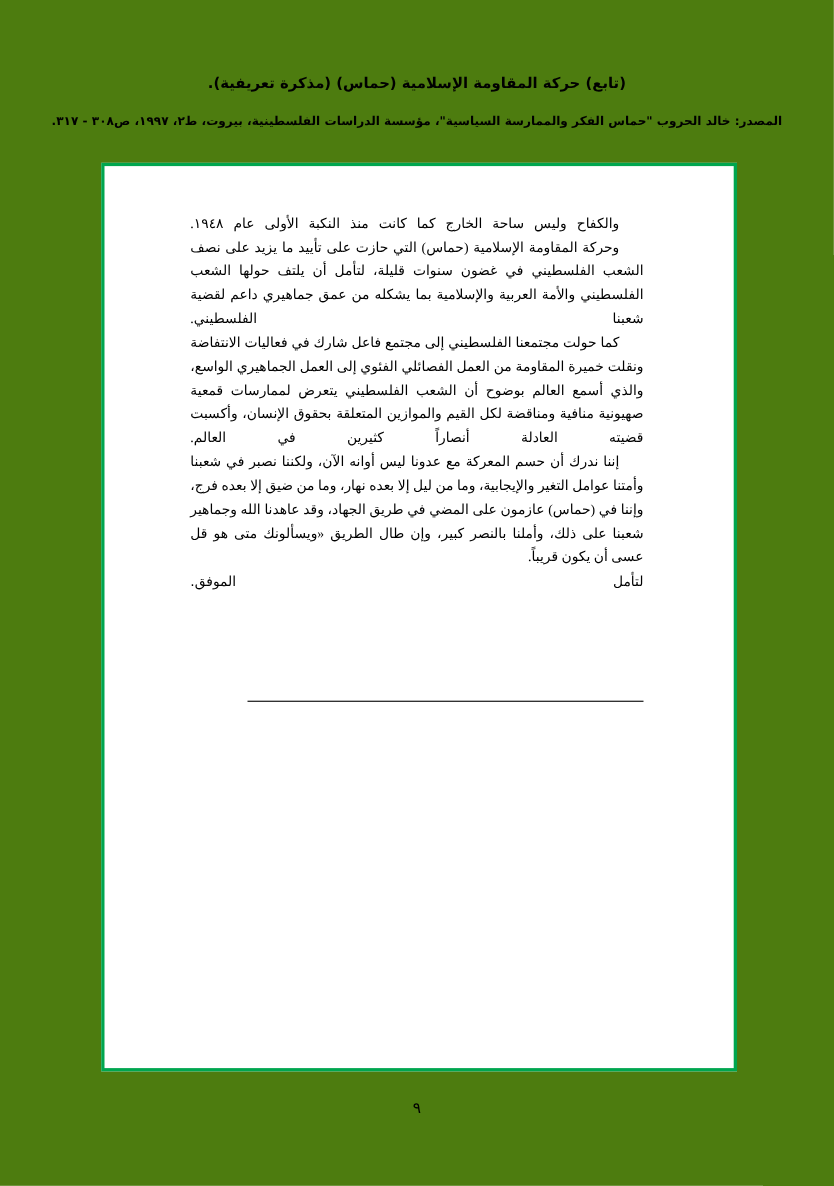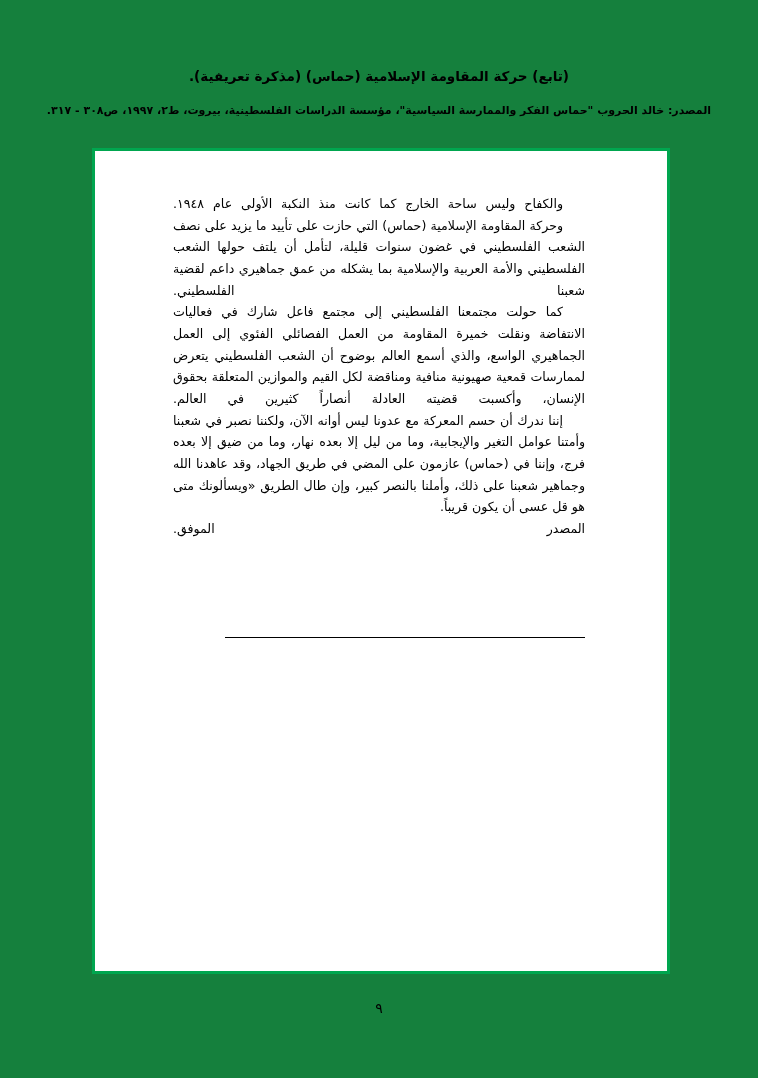--- a/index.html
+++ b/index.html
@@ -13,21 +13,21 @@
     position: relative;
     font-family: "DejaVu Sans", "Liberation Sans", sans-serif;
     color: #000000;
     overflow: hidden;
   }
   .page {
     position: absolute;
     inset: 0;
     width: 758px;
     height: 1078px;
-    background: #15803d;
+    background: #4d7c0f;
   }
   .doc-title {
     position: absolute;
     top: 68px;
     left: 0;
     width: 758px;
     text-align: center;
     font-size: 13.5px;
     font-weight: bold;
     letter-spacing: 0px;
@@ -63,20 +63,21 @@
     text-align-last: justify;
     font-size: 12.6px;
     line-height: 1.72;
   }
   .text-block p {
     margin: 0 0 0 0;
     text-indent: 0;
   }
   .text-block p.indent {
     text-indent: 22px;
+    font-family: Liberation Serif, serif;
   }
   .text-block p.last-right {
     text-align-last: right;
   }
   .signoff {
     margin-top: 2px;
     direction: rtl;
     text-align: center;
     font-size: 12.6px;
     text-indent: 0;
@@ -108,21 +109,21 @@
 
   <div class="doc-source">المصدر: خالد الحروب "حماس الفكر والممارسة السياسية"، مؤسسة الدراسات الفلسطينية، بيروت، ط٢، ١٩٩٧، ص٣٠٨ - ٣١٧.</div>
 
   <div class="frame">
 
     <div class="text-block">
       <p class="indent">والكفاح وليس ساحة الخارج كما كانت منذ النكبة الأولى عام ١٩٤٨.</p>
       <p class="indent">وحركة المقاومة الإسلامية (حماس) التي حازت على تأييد ما يزيد على نصف الشعب الفلسطيني في غضون سنوات قليلة، لتأمل أن يلتف حولها الشعب الفلسطيني والأمة العربية والإسلامية بما يشكله من عمق جماهيري داعم لقضية شعبنا الفلسطيني.</p>
       <p class="indent">كما حولت مجتمعنا الفلسطيني إلى مجتمع فاعل شارك في فعاليات الانتفاضة ونقلت خميرة المقاومة من العمل الفصائلي الفئوي إلى العمل الجماهيري الواسع، والذي أسمع العالم بوضوح أن الشعب الفلسطيني يتعرض لممارسات قمعية صهيونية منافية ومناقضة لكل القيم والموازين المتعلقة بحقوق الإنسان، وأكسبت قضيته العادلة أنصاراً كثيرين في العالم.</p>
       <p class="indent last-right">إننا ندرك أن حسم المعركة مع عدونا ليس أوانه الآن، ولكننا نصبر في شعبنا وأمتنا عوامل التغير والإيجابية، وما من ليل إلا بعده نهار، وما من ضيق إلا بعده فرج، وإننا في (حماس) عازمون على المضي في طريق الجهاد، وقد عاهدنا الله وجماهير شعبنا على ذلك، وأملنا بالنصر كبير، وإن طال الطريق «ويسألونك متى هو قل عسى أن يكون قريباً.</p>
-      <p class="signoff">المصدر الموفق.</p>
+      <p class="signoff">لتأمل الموفق.</p>
     </div>
 
     <div class="rule"></div>
 
   </div>
 
   <div class="page-number">٩</div>
 
 </div>
 

